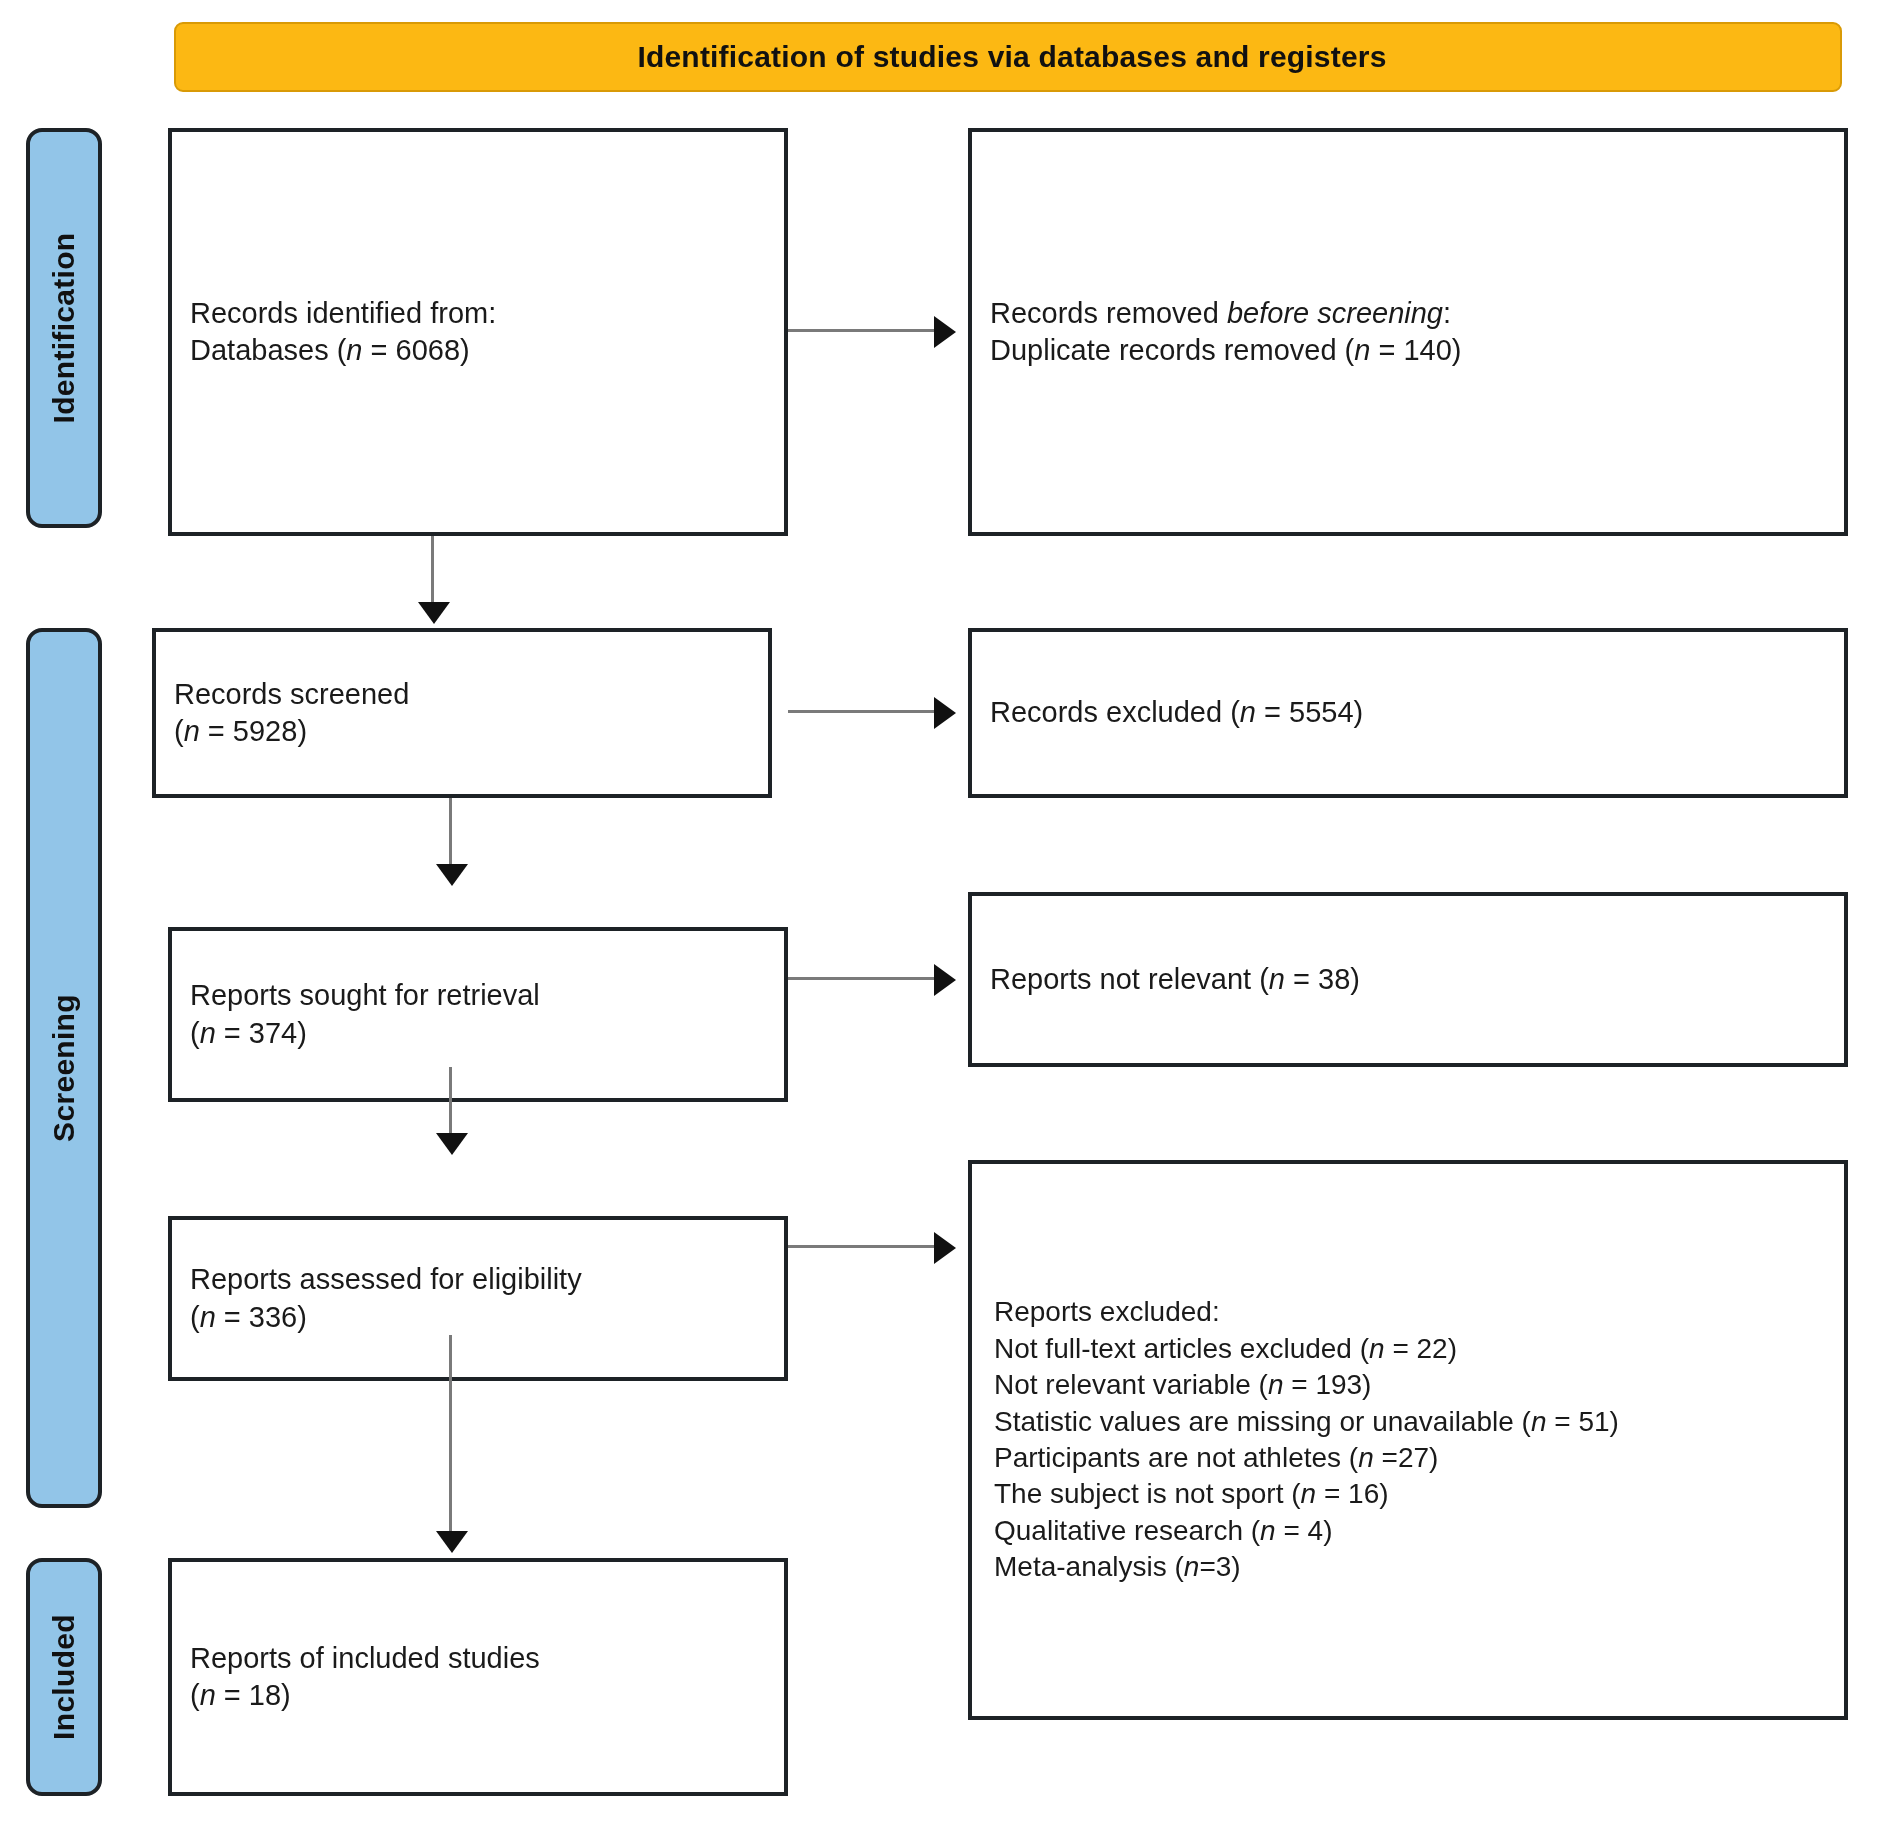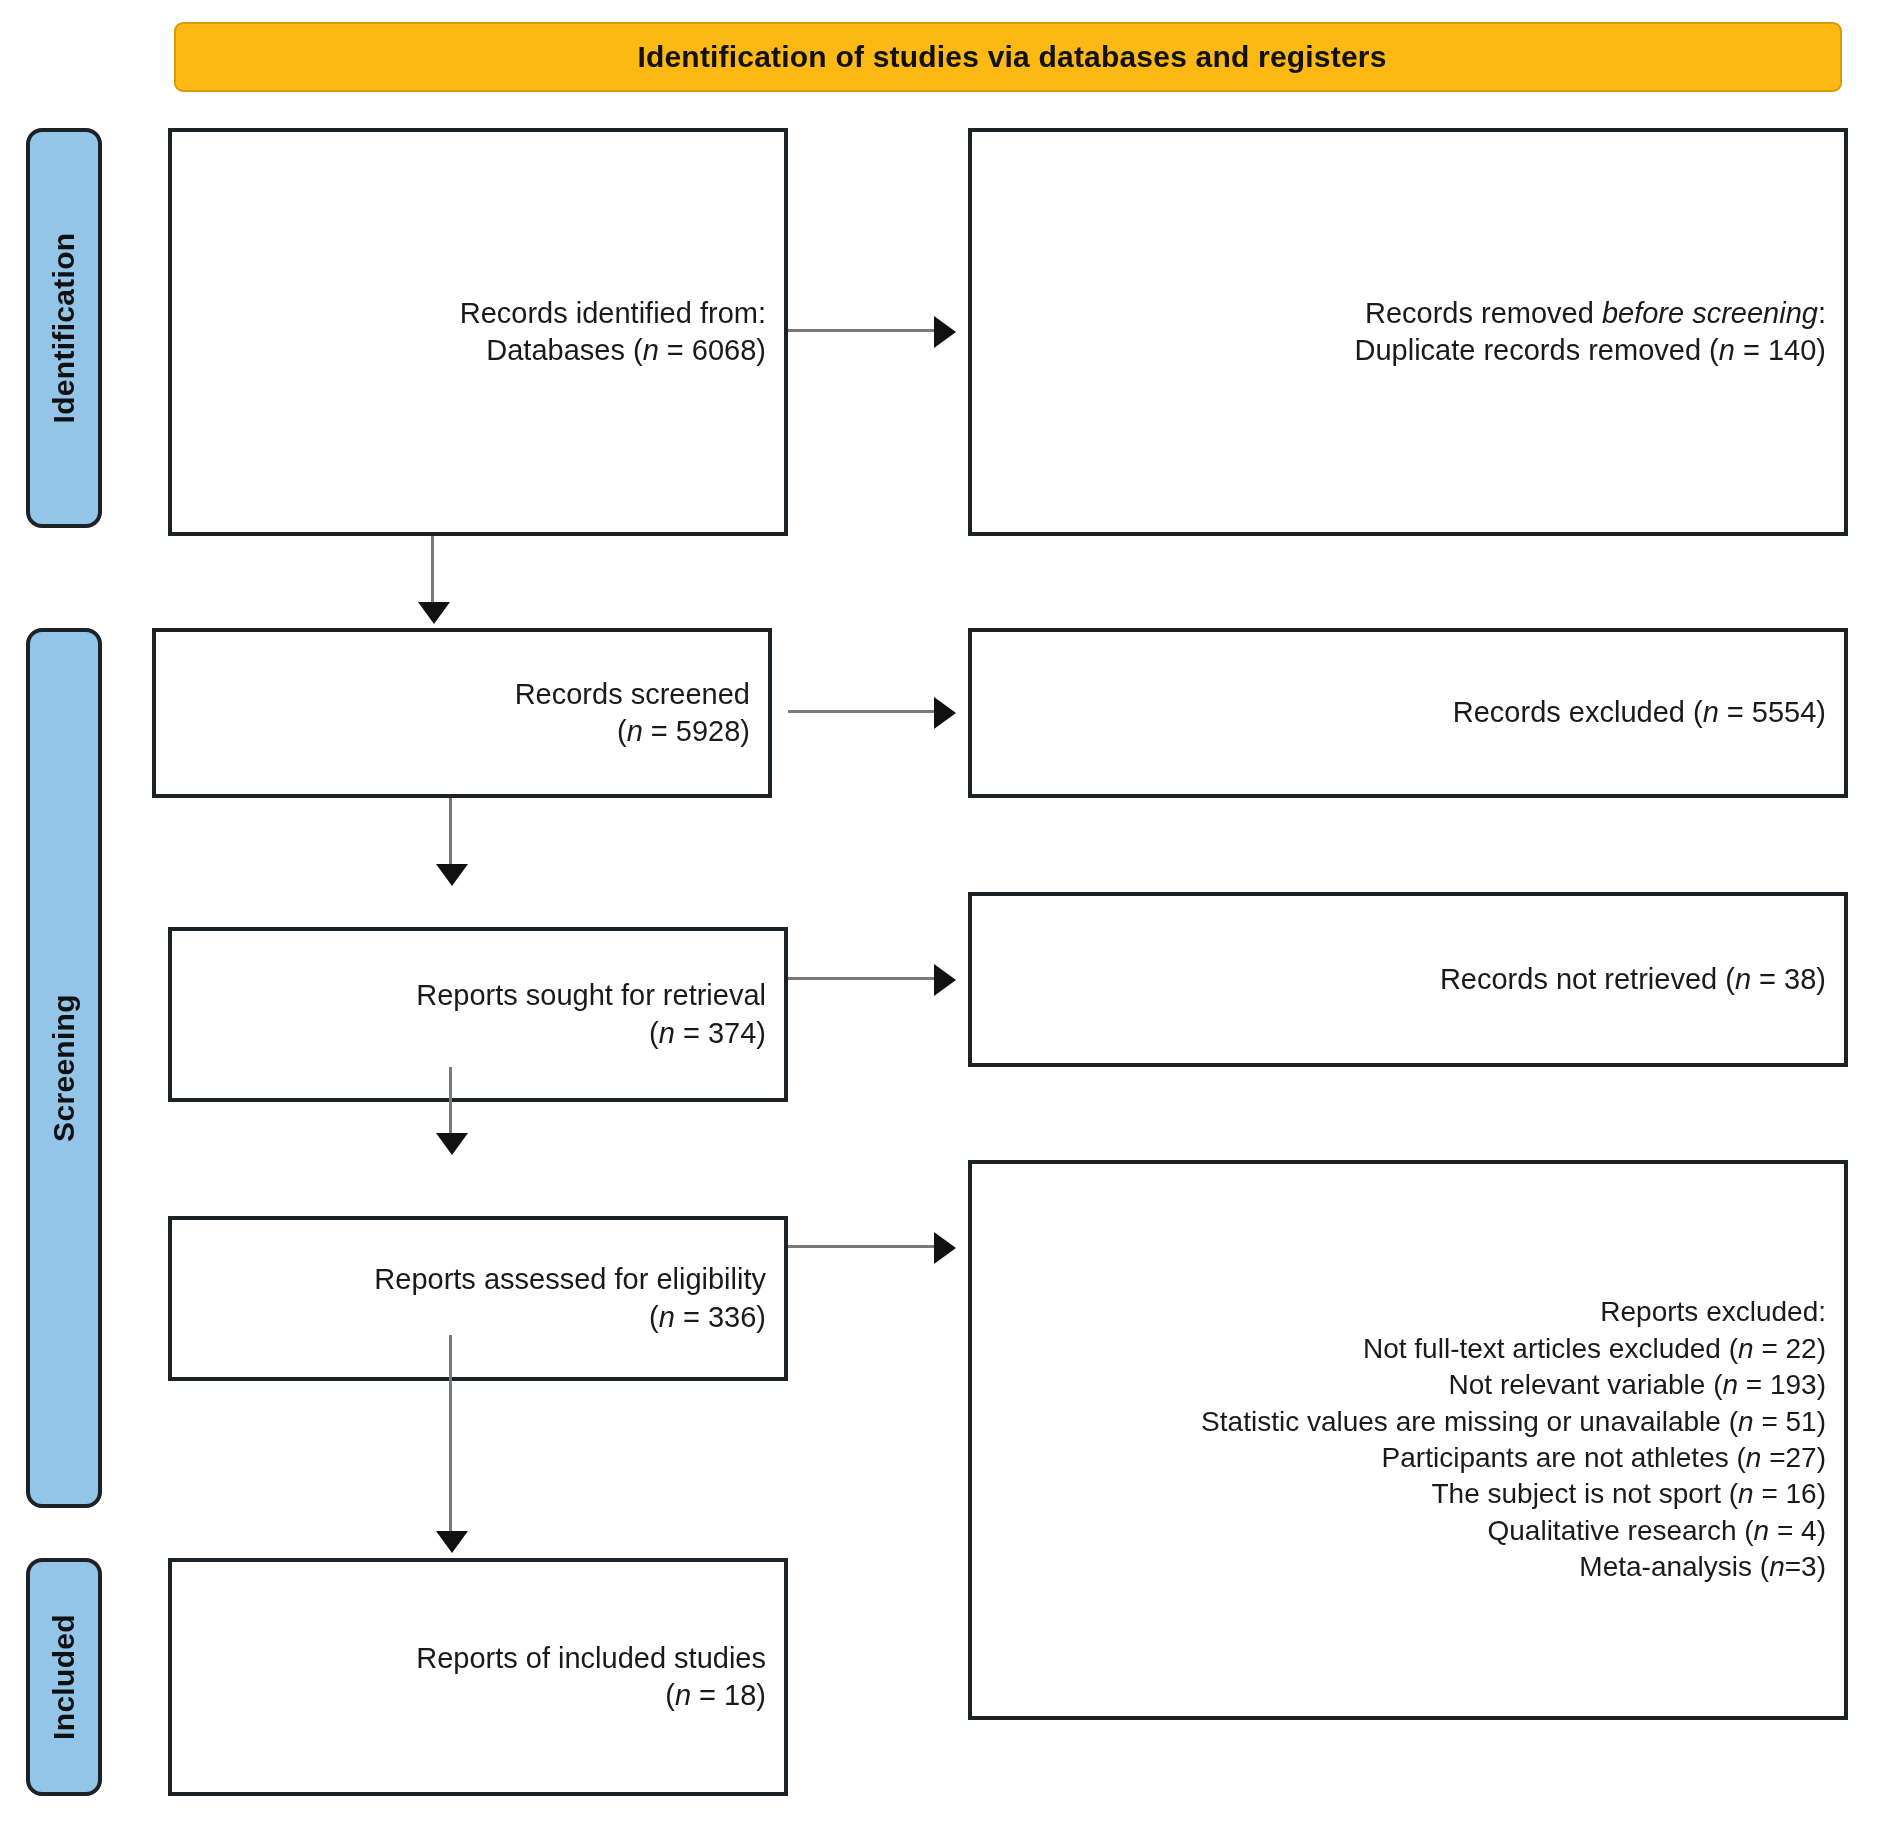--- a/index.html
+++ b/index.html
@@ -74,21 +74,20 @@
     background: #ffffff;
     border: 4px solid #1d2226;
     box-sizing: border-box;
     display: flex;
     align-items: center;
   }
   .box-inner {
     padding: 0 18px;
     width: 100%;
     box-sizing: border-box;
-    text-align: right;
   }
   .box-line {
     font-size: 29px;
     line-height: 1.28;
     color: #1a1a1a;
     white-space: nowrap;
   }
   .it { font-style: italic; }
 
   
@@ -202,21 +201,21 @@
 
   <div class="box" id="box-sought">
     <div class="box-inner">
       <div class="box-line">Reports sought for retrieval</div>
       <div class="box-line"><span>(</span><span class="it">n</span><span> = 374)</span></div>
     </div>
   </div>
 
   <div class="box" id="box-notretrieved">
     <div class="box-inner">
-      <div class="box-line"><span>Records not retrieved (</span><span class="it">n</span><span> = 38)</span></div>
+      <div class="box-line"><span>Reports not relevant (</span><span class="it">n</span><span> = 38)</span></div>
     </div>
   </div>
 
   <div class="box" id="box-assessed">
     <div class="box-inner">
       <div class="box-line">Reports assessed for eligibility</div>
       <div class="box-line"><span>(</span><span class="it">n</span><span> = 336)</span></div>
     </div>
   </div>
 

